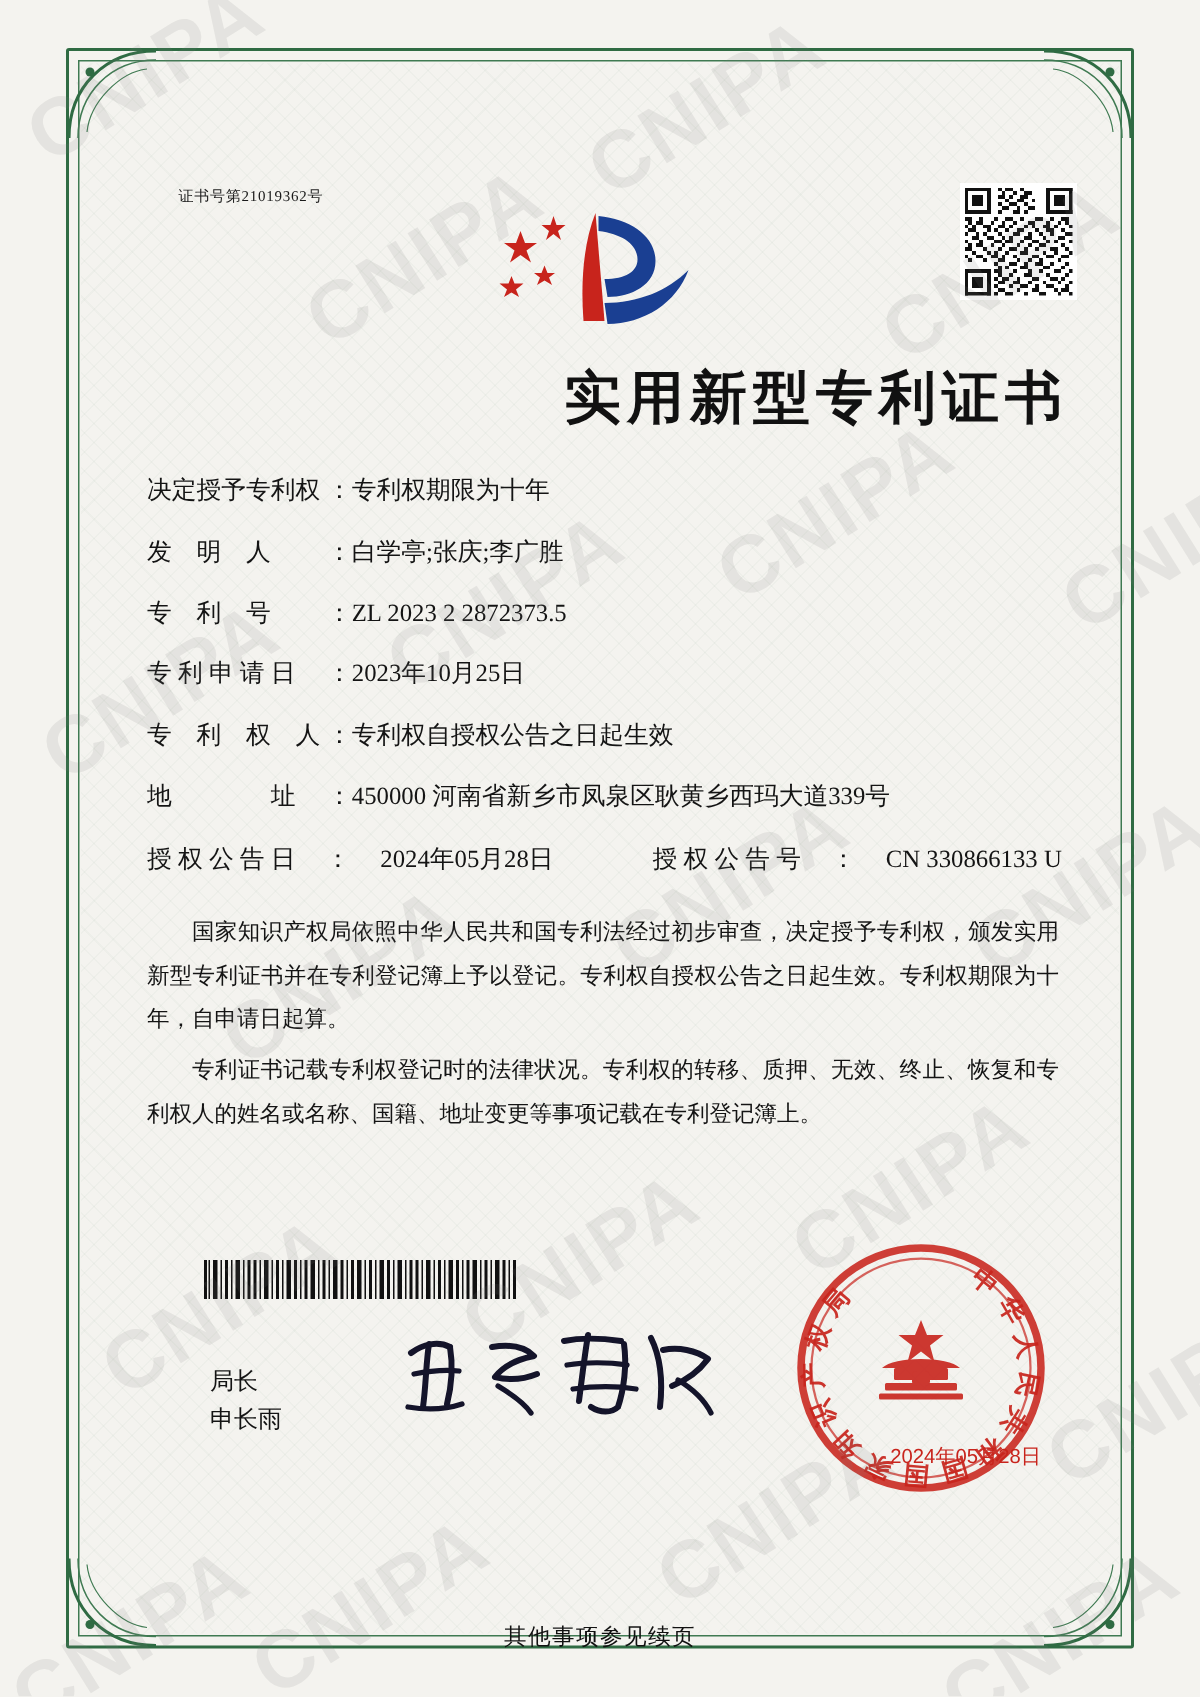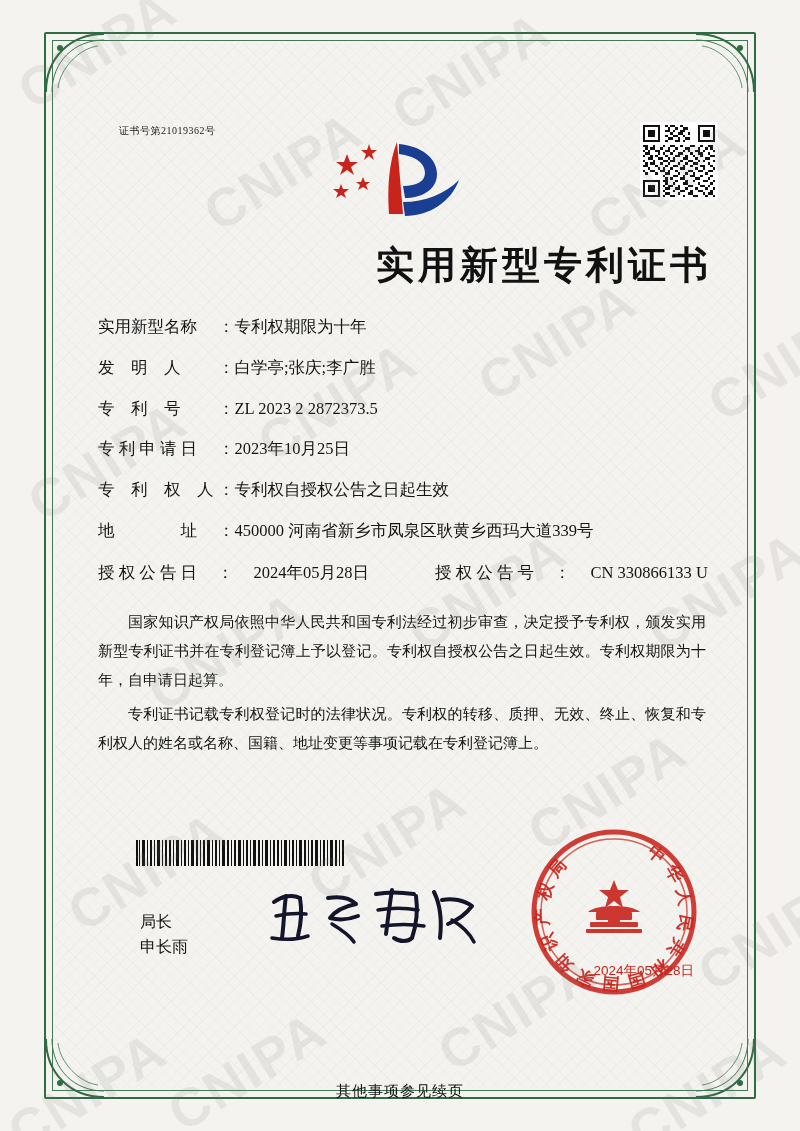--- a/index.html
+++ b/index.html
@@ -521,21 +521,21 @@
           </g>
         </svg>
       </div>
     </div>
 
     <div class="doc-title">实用新型专利证书</div>
 
     <div class="fields">
 
       <div class="field">
-        <span class="lbl">实用新型名称</span>
+        <span class="lbl">决定授予专利权</span>
         <span class="sep">：</span>
         <span class="val">专利权期限为十年</span>
       </div>
 
       <div class="field">
         <span class="lbl">发　明　人</span>
         <span class="sep">：</span>
         <span class="val">白学亭;张庆;李广胜</span>
       </div>
 

